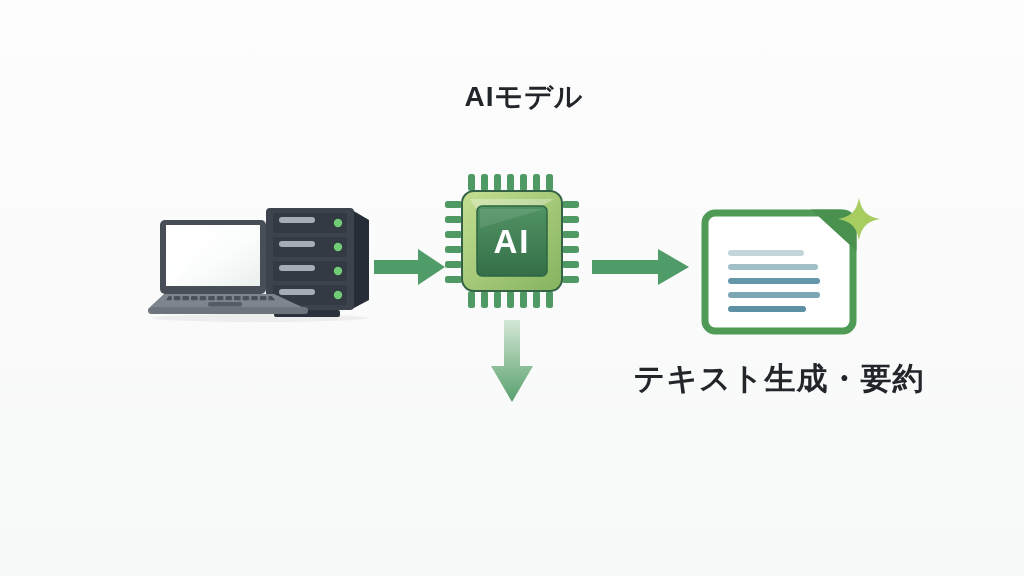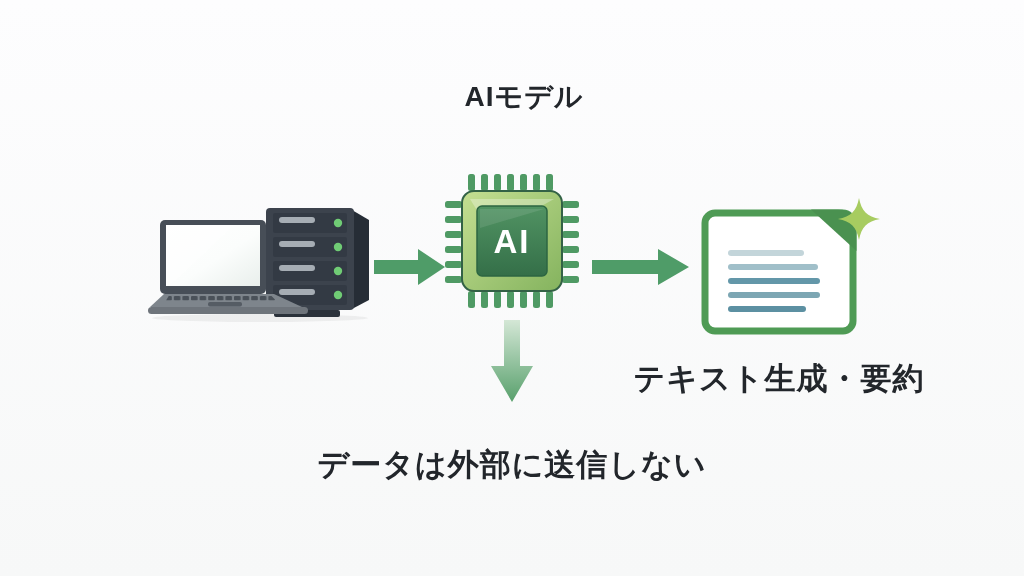--- a/index.html
+++ b/index.html
@@ -149,15 +149,14 @@
     <defs>
       <linearGradient id="downGrad" x1="0" y1="0" x2="0" y2="1">
         <stop offset="0" stop-color="#d4e7d6"></stop>
         <stop offset="1" stop-color="#58a06c"></stop>
       </linearGradient>
     </defs>
     <polygon points="17,0 33,0 33,46 46,46 25,82 4,46 17,46" fill="url(#downGrad)"></polygon>
   </svg>
 
   <div class="label label-right">テキスト生成・要約</div>
-  <div class="label label-bottom">データは外部に送信しない</div>
 
 </div>
 
 </body></html>

